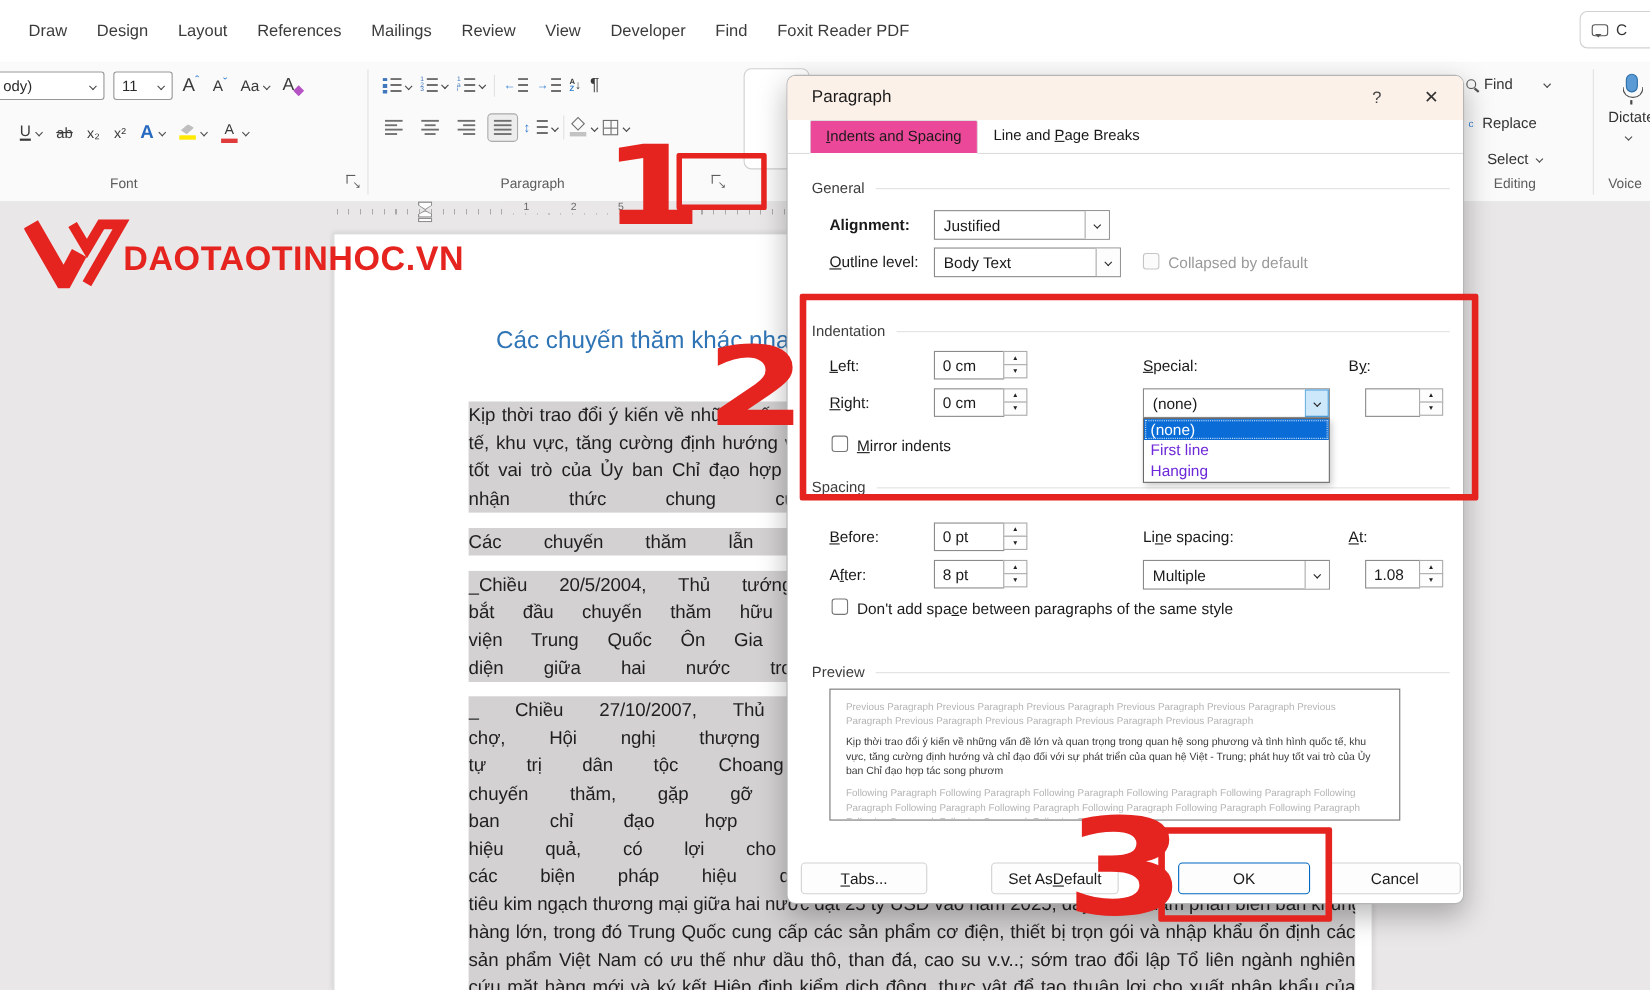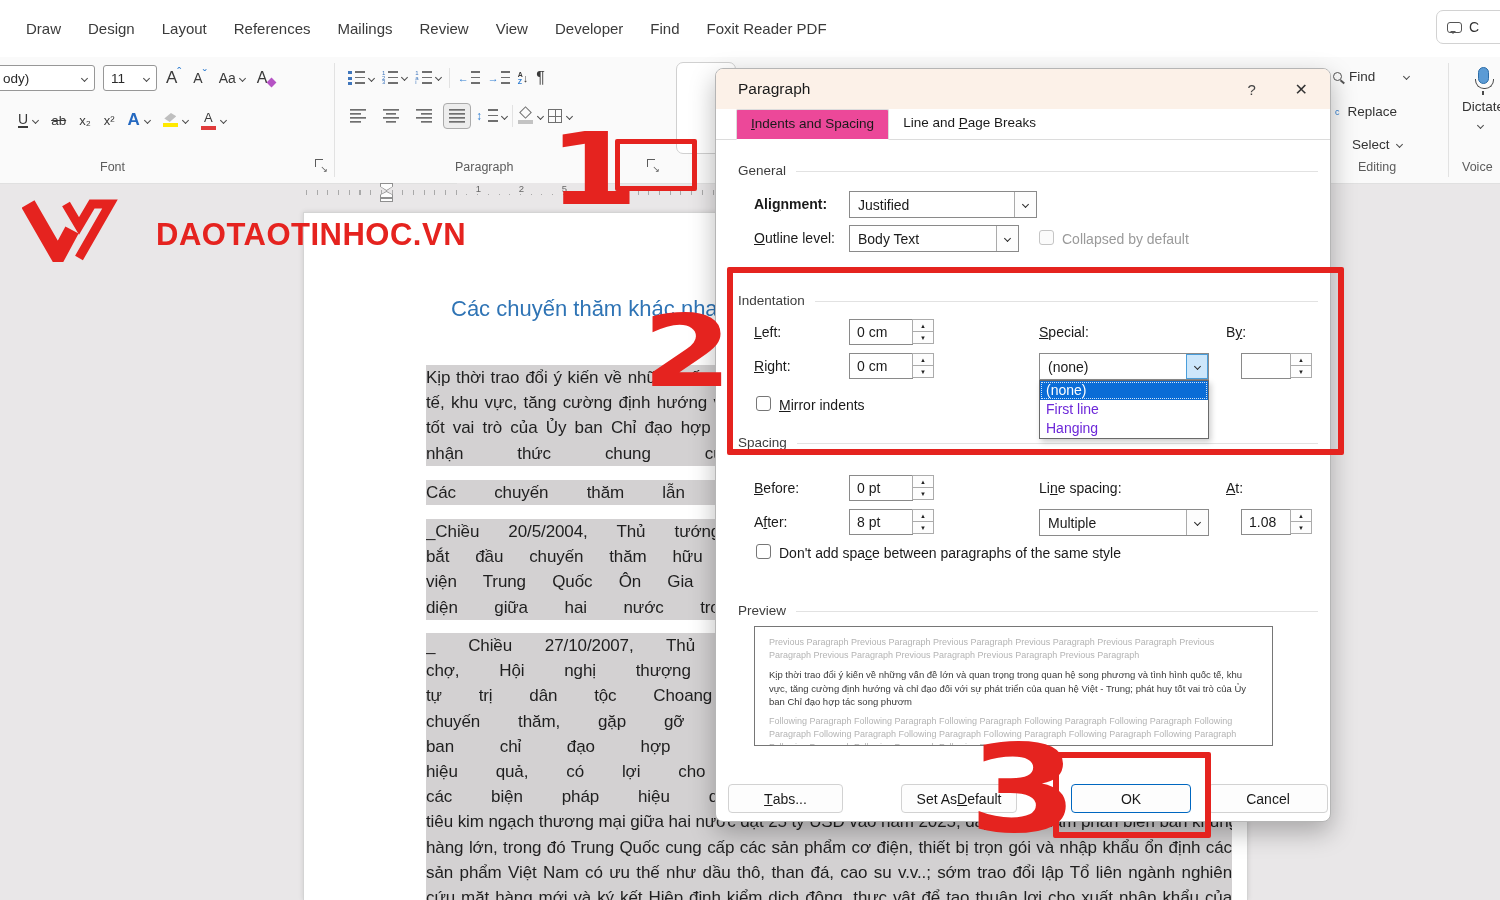--- a/index.html
+++ b/index.html
@@ -75,21 +75,21 @@
                  background:repeating-linear-gradient(to right,#a9a9a9 0 1px,transparent 1px 10.7px); }
   .ruler-nums { position:absolute; left:457px; top:183px; display:flex; font-size:9.5px; color:#666; }
   .ruler-nums div { width:43px; text-align:center; background:#e9e7e8; }
   .marker { position:absolute; background:#8f8f8f; }
   .marker:after { content:''; position:absolute; inset:1px; background:#fdfdfd; clip-path:inherit; }
   .mk-first { left:380px; top:183px; width:13px; height:8px; clip-path:polygon(0 0,100% 0,100% 45%,50% 100%,0 45%); }
   .mk-hang  { left:380px; top:191px; width:13px; height:7px; clip-path:polygon(50% 0,100% 55%,100% 100%,0 100%,0 55%); }
   .mk-box   { left:380px; top:198px; width:13px; height:4px; clip-path:polygon(0 0,100% 0,100% 100%,0 100%); }
 
   
-  .watermark { position:absolute; left:22px; top:198px; z-index:6; display:flex; align-items:center;gap:44px; }
+  .watermark { position:absolute; left:22px; top:198px; z-index:6; display:flex; align-items:center; }
   .wm-text { font-size:31px; font-weight:800; letter-spacing:.5px; color:#e5231f; margin-left:-6px; margin-top:10px; }
 
   
   .page { position:absolute; left:303px; top:212px; width:945px; height:688px; background:#fff;
           border:1px solid #d4d4d4; border-bottom:none; box-shadow:0 0 5px rgba(0,0,0,.12); overflow:hidden; }
   .doc-heading { position:absolute; left:147px; top:83px; font-size:22px; color:#2f74b5; white-space:nowrap; }
   .para { position:absolute; left:122px; width:806px; overflow:hidden; }
   .para.sel { background:#d3d1d2; }
   .doc-line { white-space:nowrap; height:25.2px; line-height:25.2px; font-size:17px; letter-spacing:-.1px; color:#1f1f1f;
               text-align:justify; text-align-last:justify; }
@@ -383,21 +383,21 @@
     <div class="tabs">
       <span class="tab active"><u>I</u>ndents and Spacing</span>
       <span class="tab">Line and <u>P</u>age Breaks</span>
     </div>
 
     <div class="sec-head" style="top:94px;">
       <span>General</span>
         <span class="rule"></span>
     </div>
     <div class="flabel" style="left:38px; top:127px;font-weight:bold;">Ali<u>g</u>nment:</div>
-    <div class="dcombo" style="left:133px; top:122px; width:188px;">
+    <div class="dcombo" style="left:133px; top:122px; width:160px;">
       <span class="cval">Justified</span>
       <span class="cchev">
           <span class="chev"></span>
         </span>
     </div>
     <div class="flabel" style="left:38px; top:161px;"><u>O</u>utline level:</div>
     <div class="dcombo" style="left:133px; top:156px; width:170px;">
       <span class="cval">Body Text</span>
       <span class="cchev">
           <span class="chev"></span>

